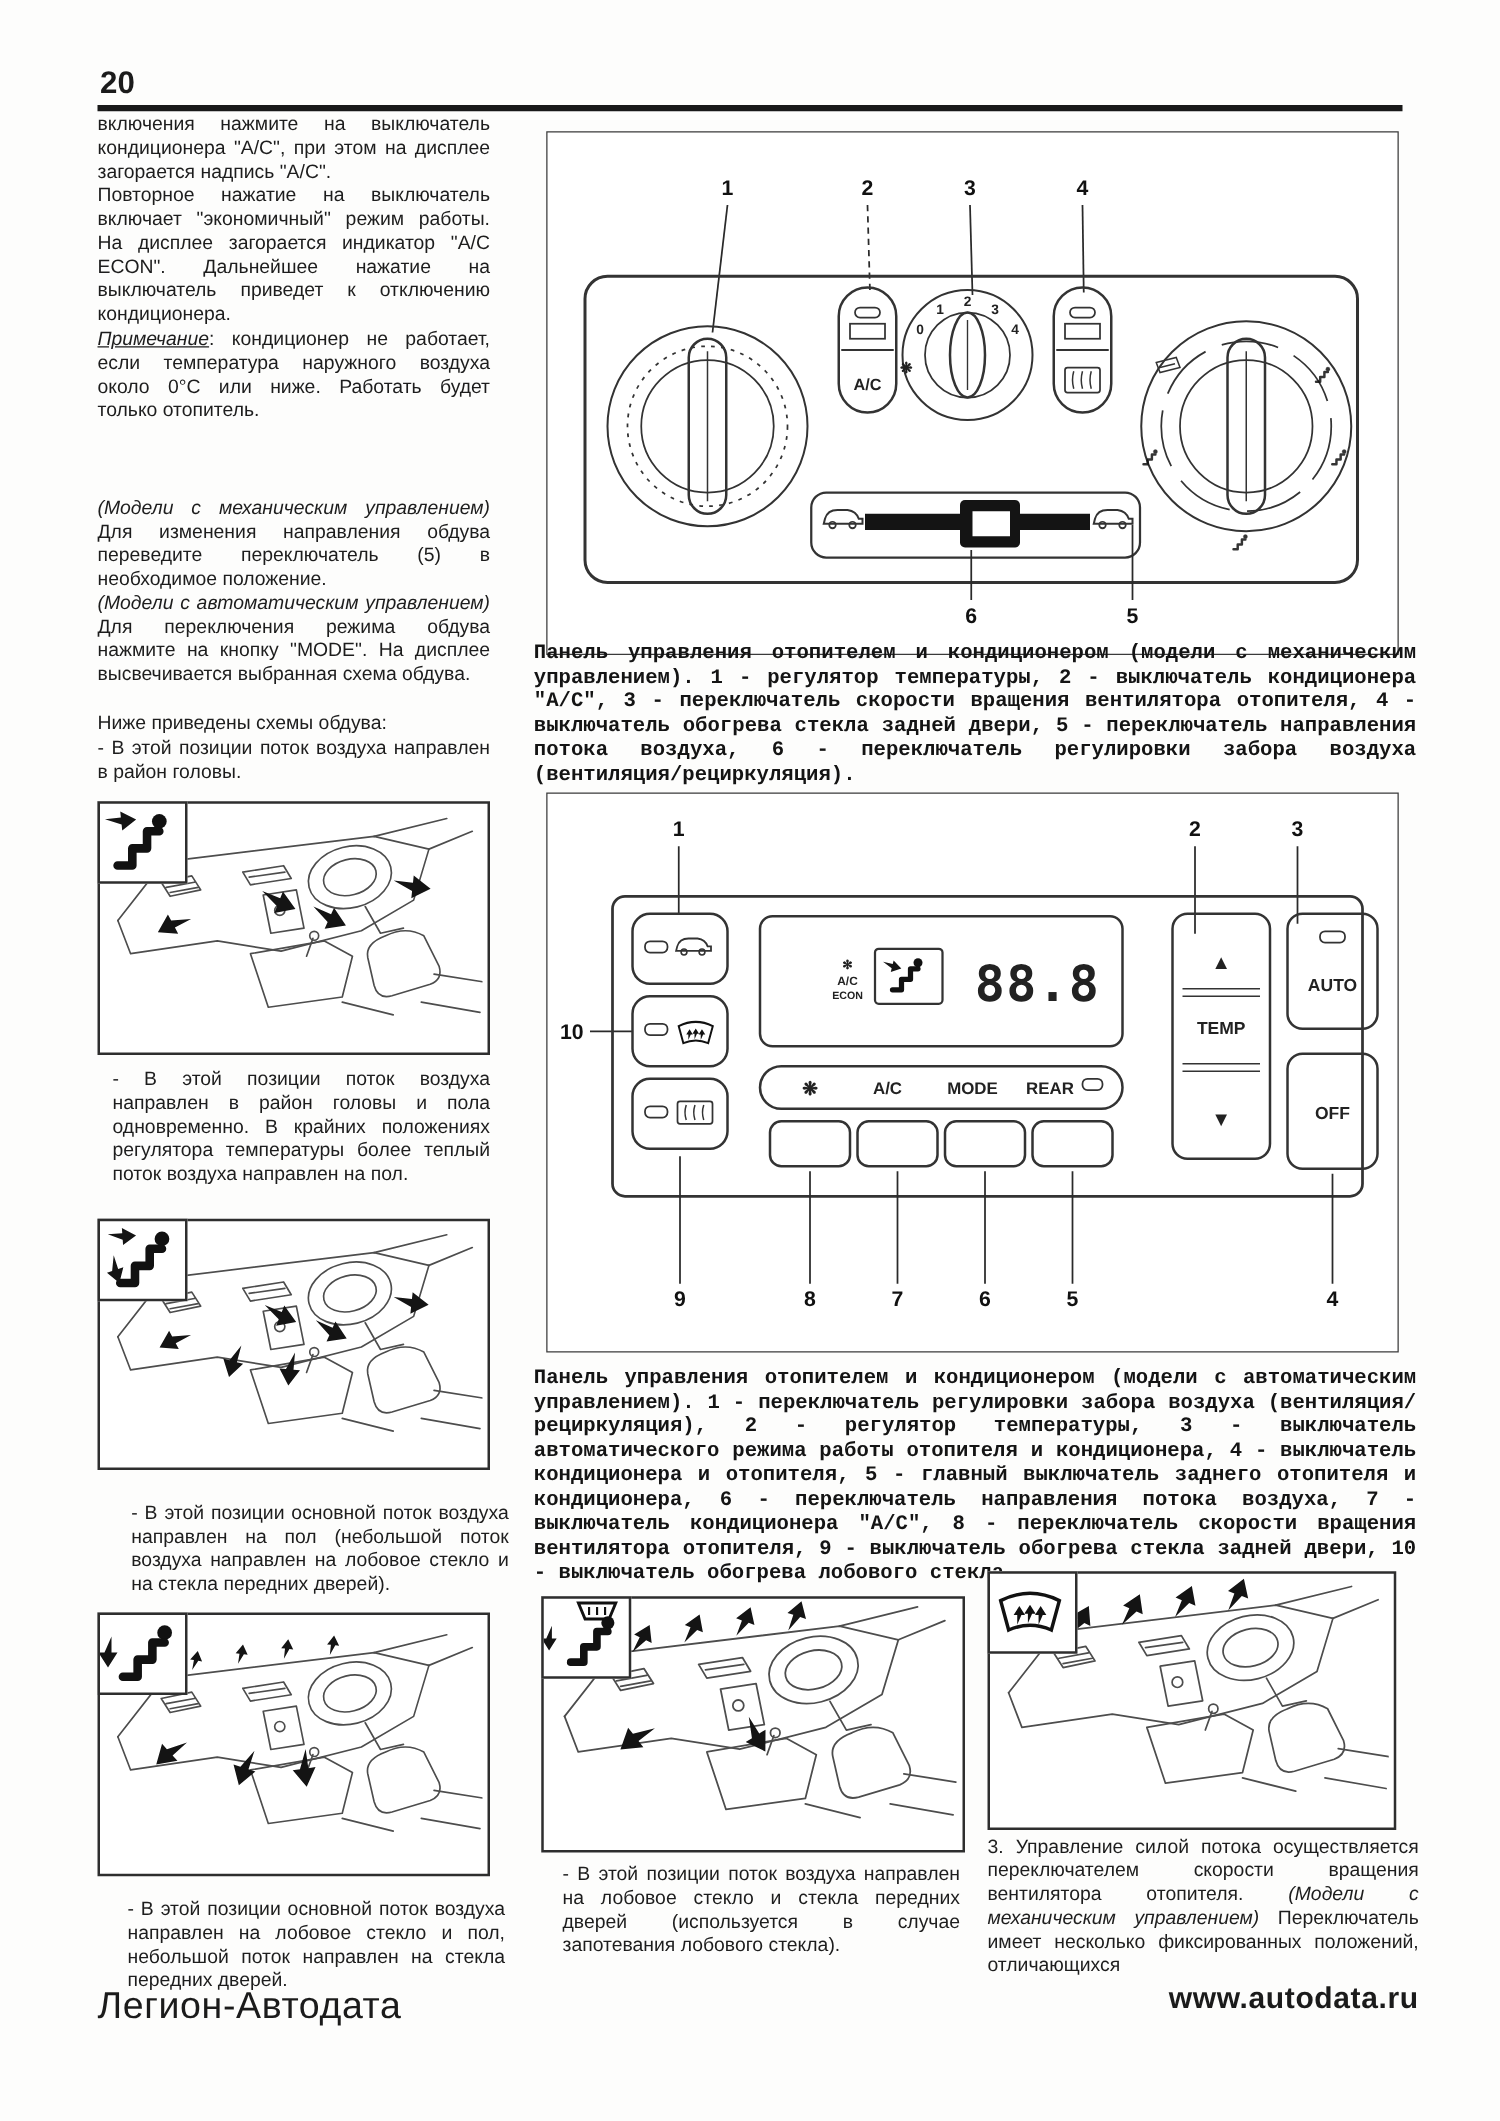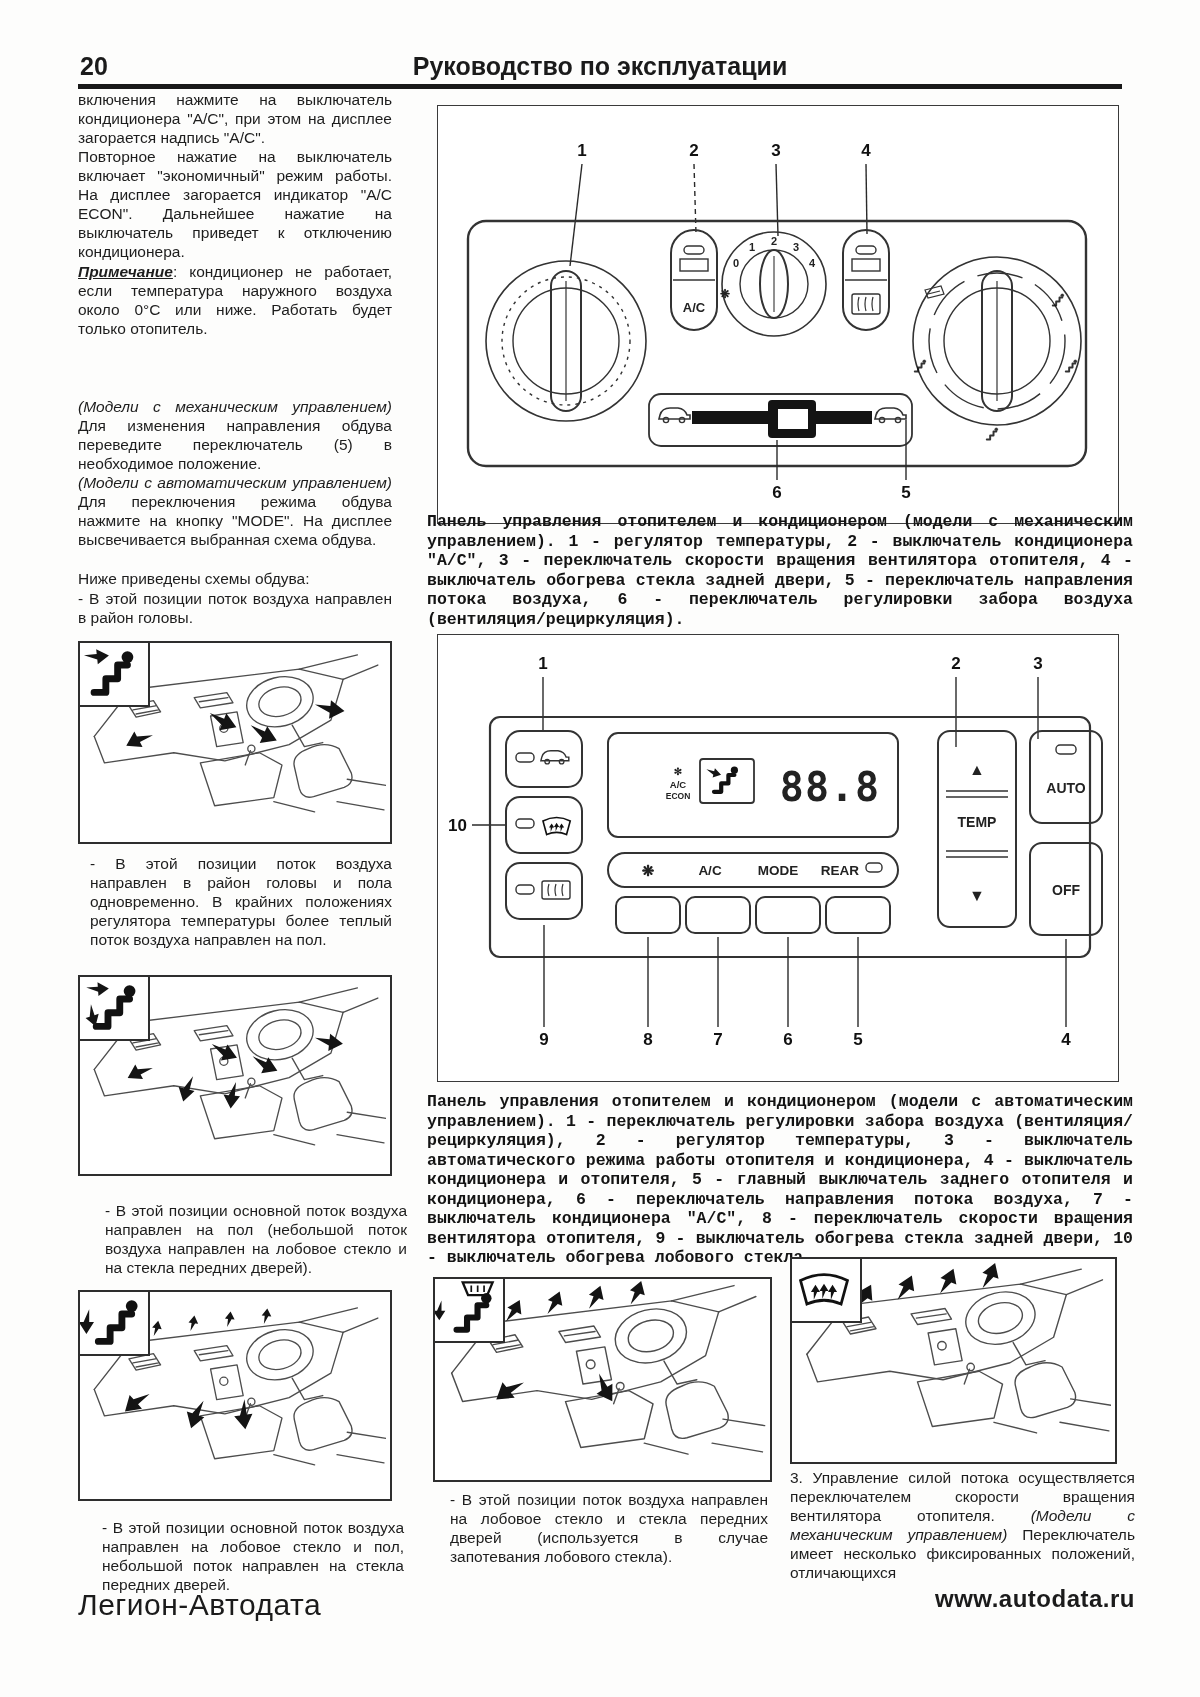--- a/index.html
+++ b/index.html
@@ -6,21 +6,21 @@
   #page{position:relative;width:1200px;height:1697px;background:#fdfdfc;margin:0 auto;
         font-family:"Liberation Sans",sans-serif;color:#1b1b1b;overflow:hidden;}
   .abs{position:absolute;}
   
   .pagenum{font-size:25px;font-weight:bold;text-align:right;}
   .htitle{font-size:25px;font-weight:bold;text-align:center;width:100%;}
   .hrule{height:5px;background:#191919;}
   
   .txt{font-size:15.5px;line-height:19px;text-align:justify;color:#1d1d1d;}
   .txt .ital{font-style:italic;}
-  .txt .ulead{font-style:italic;text-decoration:underline;font-weight:bold;}
+  .txt .ulead{font-style:italic;text-decoration:underline;}
   .cap{font-size:16.5px;line-height:19.5px;font-weight:bold;text-align:justify;color:#141414;font-family:Liberation Mono, monospace;}
   .figbox{border:2px solid #2e2e2e;background:#fff;}
   .iconbox{position:absolute;top:-2px;left:-2px;width:68px;height:62px;border:2px solid #2e2e2e;background:#fff;}
   .footl{font-size:30px;font-weight:normal;letter-spacing:.5px;}
   .footr{font-size:24px;font-weight:bold;letter-spacing:.5px;}
   svg{display:block;}
   .ln{stroke:#2a2a2a;stroke-width:1.4;fill:none;}
   .pnl{stroke:#333;fill:none;}
   .thin{stroke:#4d4d4d;stroke-width:1.3;fill:none;stroke-linejoin:round;stroke-linecap:round;}
   .blk{fill:#141414;}
@@ -66,21 +66,20 @@
         <path class="thin" d="M118,112 L176,102 L198,114 L190,146 L132,154 Z"></path>
         <path class="thin" d="M162,114 l5,-14"></path>
         <circle class="thin" cx="168" cy="98" r="3.5"></circle>
         <path class="thin" d="M224,98 q16,-8 30,0 l12,24 q3,10 -7,14 l-30,9 q-11,3 -14,-8 l-5,-22 q-2,-11 14,-17"></path>
         <path class="thin" d="M252,150 L298,158 M262,128 L300,134 M190,150 L230,160"></path>
       </g>
     </defs>
   </svg>
 
   <div class="abs pagenum" style="left:80px;top:52px">20</div>
-  <div class="abs htitle" style="left:0;top:52px">Руководство по эксплуатации</div>
   <div class="abs hrule" style="left:78px;top:84px;width:1044px"></div>
 
   <p class="abs txt" style="left:78px;top:147px;width:314px;margin:0">Повторное нажатие на выключатель включает "экономичный" режим работы. На дисплее загорается индикатор "A/C ECON". Дальнейшее нажатие на выключатель приведет к отключению кондиционера.</p>
   <p class="abs txt" style="left:78px;top:90px;width:314px;margin:0">включения нажмите на выключатель кондиционера "A/C", при этом на дисплее загорается надпись "A/C".</p>
   <p class="abs txt ital" style="left:78px;top:262px;width:314px;margin:0"><span class="ulead">Примечание</span><span>: кондиционер не работает, если температура наружного воздуха около 0°C или ниже. Работать будет только отопитель.</span></p>
   <p class="abs txt" style="left:78px;top:397px;width:314px;margin:0"><span class="ital">(Модели с механическим управлением)</span><span> Для изменения направления обдува переведите переключатель (5) в необходимое положение.</span></p>
   <p class="abs txt" style="left:78px;top:473px;width:314px;margin:0"><span class="ital">(Модели с автоматическим управлением)</span><span> Для переключения режима обдува нажмите на кнопку "MODE". На дисплее высвечивается выбранная схема обдува.</span></p>
   <p class="abs txt" style="left:78px;top:569px;width:314px;margin:0">Ниже приведены схемы обдува:</p>
   <p class="abs txt" style="left:78px;top:589px;width:314px;margin:0">- В этой позиции поток воздуха направлен в район головы.</p>
 

